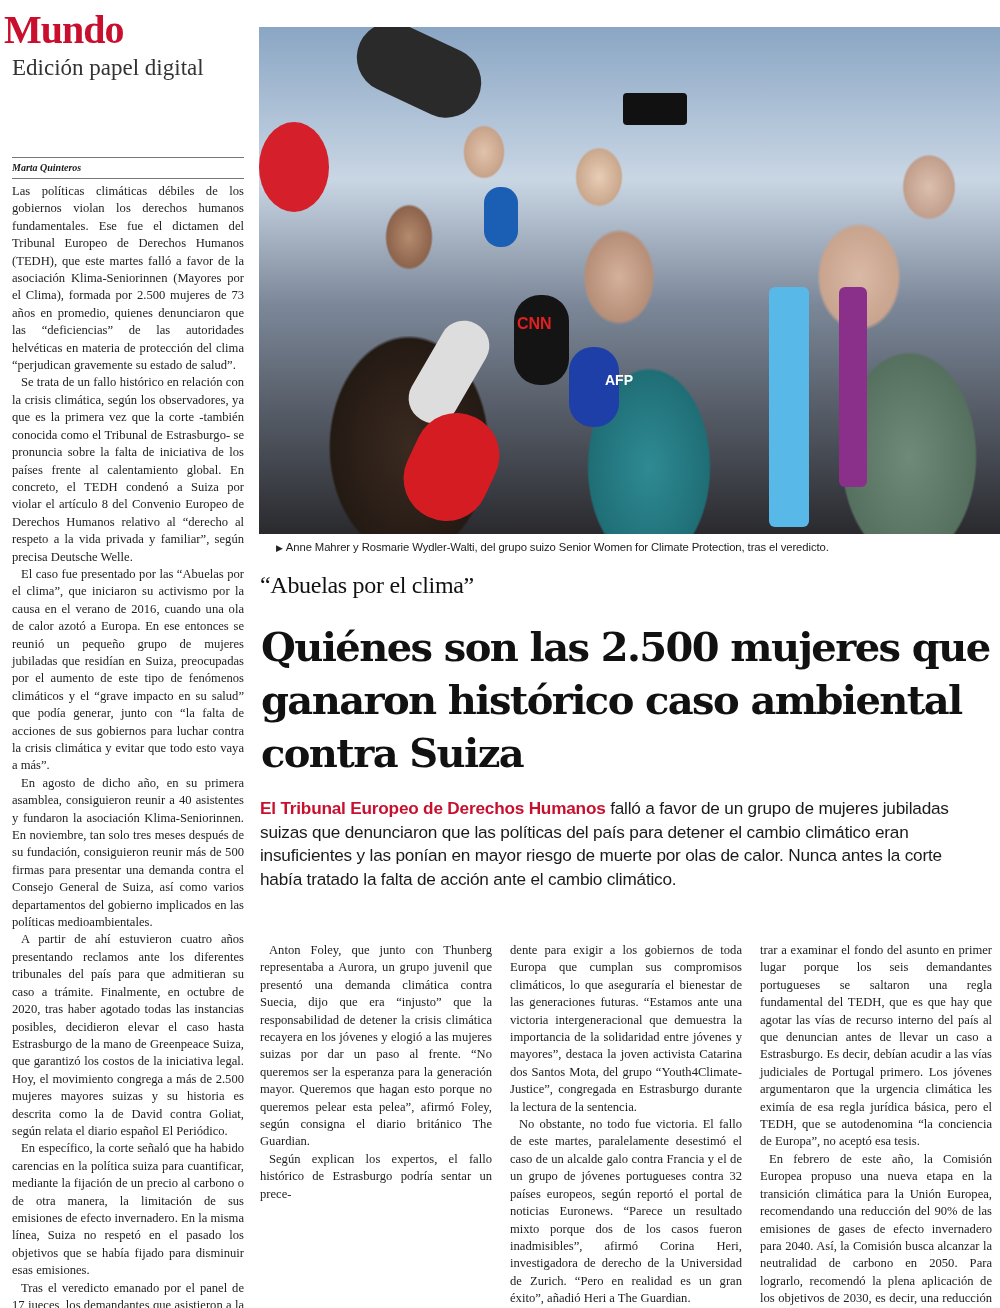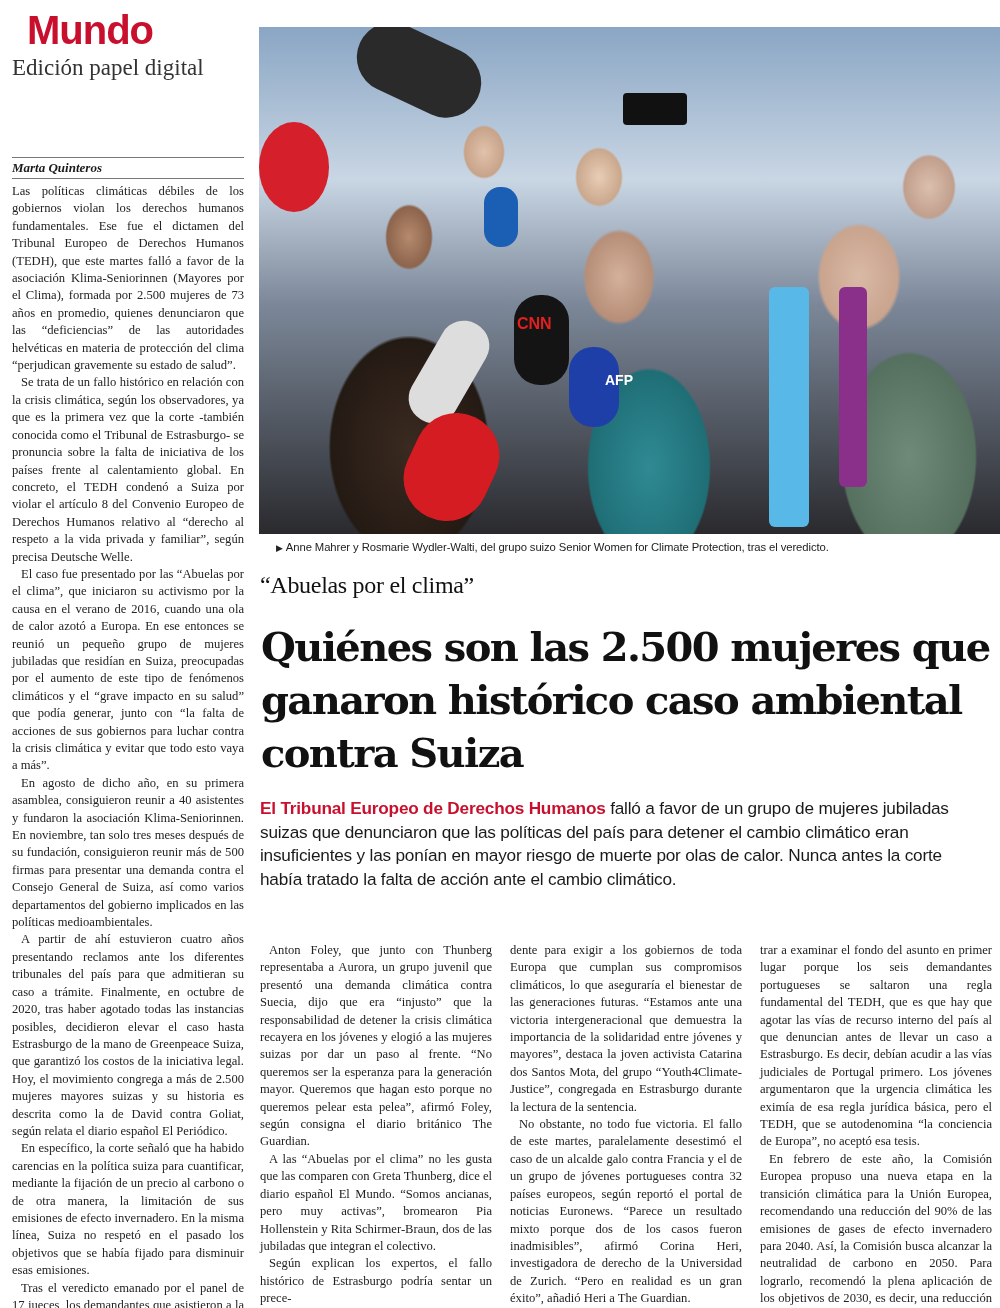--- a/index.html
+++ b/index.html
@@ -1,20 +1,20 @@
 <!DOCTYPE html>
 <html><head>
 <meta charset="utf-8">
 <style>
   html, body { margin:0; padding:0; background:#fff; }
   body { width:1000px; height:1308px; position:relative; overflow:hidden; font-family:"Liberation Serif", serif; color:#1a1a1a; }
-  .section-title { position:absolute; left:27px; top:6px; font-family:Liberation Sans, sans-serif; font-weight:bold; font-size:40px; color:#c8102e; letter-spacing:-1px; line-height:48px; }
+  .section-title { position:absolute; left:4px; top:6px; font-family:Liberation Serif, serif; font-weight:bold; font-size:40px; color:#c8102e; letter-spacing:-1px; line-height:48px; }
   .section-sub { position:absolute; left:12px; top:54px; font-family:"Liberation Serif", serif; font-size:23px; color:#333; line-height:28px; }
   .byline-rule-top { position:absolute; left:12px; top:157px; width:232px; border-top:1px solid #777; }
-  .byline { position:absolute; left:12px; top:160px; font-style:italic; font-weight:bold; font-size:13px; line-height:16px;text-align:right; }
+  .byline { position:absolute; left:12px; top:160px; font-style:italic; font-weight:bold; font-size:10px; line-height:16px;text-align:right; }
   .byline-rule-bottom { position:absolute; left:12px; top:178px; width:232px; border-top:1px solid #777; }
   .col { position:absolute; font-size:12.6px; line-height:17.4px; text-align:justify; hyphens:auto; color:#222; }
   .col p { margin:0; text-indent:9px; }
   .col p.first { text-indent:0; }
   .col1 { left:12px; top:183px; width:232px; }
   .col2 { left:260px; top:942px; width:232px; }
   .col3 { left:510px; top:942px; width:232px; }
   .col4 { left:760px; top:942px; width:232px; }
   .photo { position:absolute; left:259px; top:27px; width:733px; height:507px; overflow:hidden;
     background:
@@ -92,21 +92,20 @@
 
 <div class="kicker">“Abuelas por el clima”</div>
 <h1 class="headline" style="margin:3px;">Quiénes son las 2.500 mujeres que ganaron histórico caso ambiental contra Suiza</h1>
 
 <div class="lede">
   <span class="hl">El Tribunal Europeo de Derechos Humanos</span><span> falló a favor de un grupo de mujeres jubiladas suizas que denunciaron que las políticas del país para detener el cambio climático eran insuficientes y las ponían en mayor riesgo de muerte por olas de calor. Nunca antes la corte había tratado la falta de acción ante el cambio climático.</span>
 </div>
 
 <div class="col col2">
   <p>Anton Foley, que junto con Thunberg representaba a Aurora, un grupo juvenil que presentó una demanda climática contra Suecia, dijo que era “injusto” que la responsabilidad de detener la crisis climática recayera en los jóvenes y elogió a las mujeres suizas por dar un paso al frente. “No queremos ser la esperanza para la generación mayor. Queremos que hagan esto porque no queremos pelear esta pelea”, afirmó Foley, según consigna el diario británico The Guardian.</p>
-  <p>A las “Abuelas por el clima” no les gusta que las comparen con Greta Thunberg, dice el diario español El Mundo. “Somos ancianas, pero muy activas”, bromearon Pia Hollenstein y Rita Schirmer-Braun, dos de las jubiladas que integran el colectivo.</p>
   <p>Según explican los expertos, el fallo histórico de Estrasburgo podría sentar un prece-</p>
 </div>
 
 <div class="col col3">
   <p class="first">dente para exigir a los gobiernos de toda Europa que cumplan sus compromisos climáticos, lo que aseguraría el bienestar de las generaciones futuras. “Estamos ante una victoria intergeneracional que demuestra la importancia de la solidaridad entre jóvenes y mayores”, destaca la joven activista Catarina dos Santos Mota, del grupo “Youth4Climate-Justice”, congregada en Estrasburgo durante la lectura de la sentencia.</p>
   <p>No obstante, no todo fue victoria. El fallo de este martes, paralelamente desestimó el caso de un alcalde galo contra Francia y el de un grupo de jóvenes portugueses contra 32 países europeos, según reportó el portal de noticias Euronews. “Parece un resultado mixto porque dos de los casos fueron inadmisibles”, afirmó Corina Heri, investigadora de derecho de la Universidad de Zurich. “Pero en realidad es un gran éxito”, añadió Heri a The Guardian.</p>
   <p>Los jueces desestimaron sus alegatos sin en-</p>
 </div>
 
 <div class="col col4">

